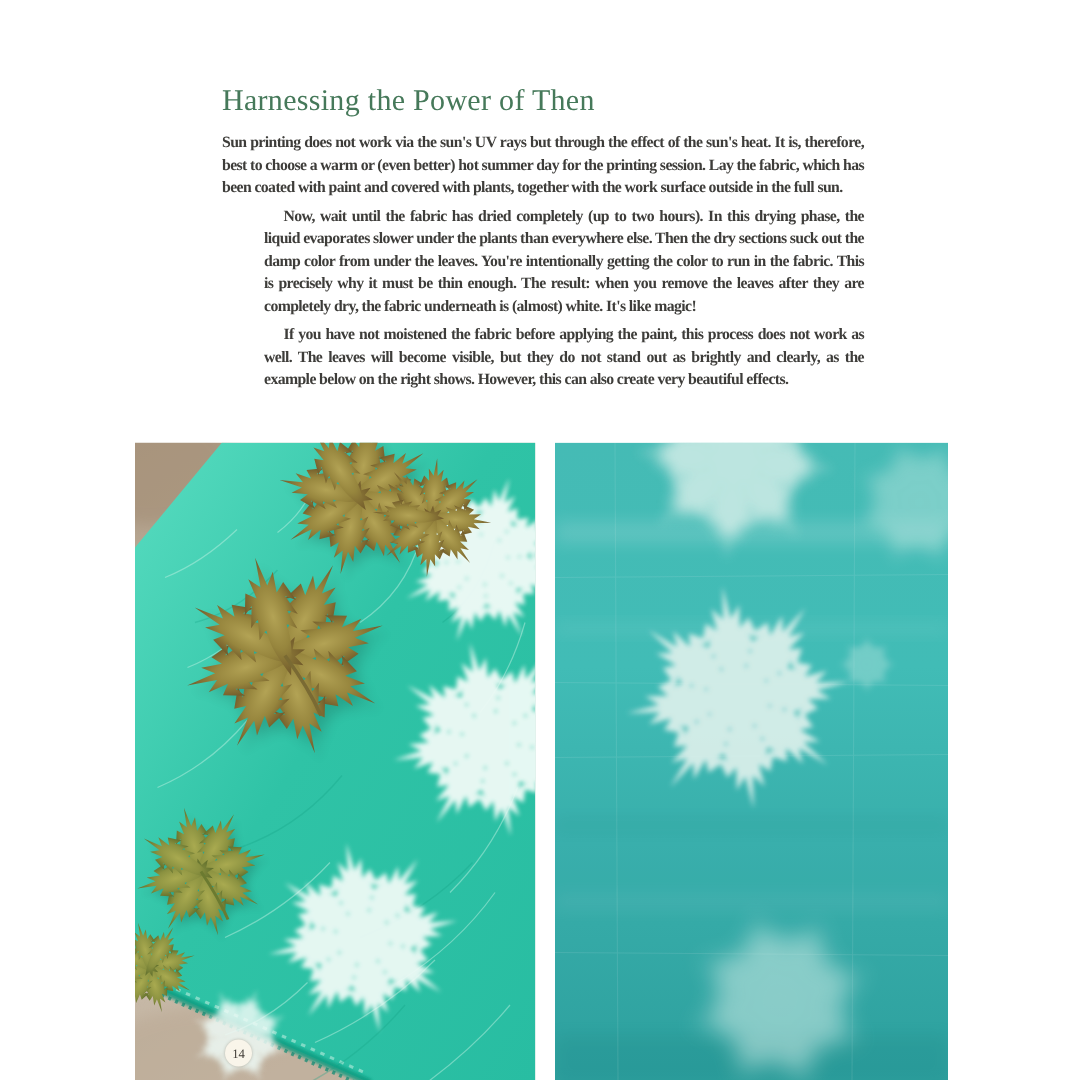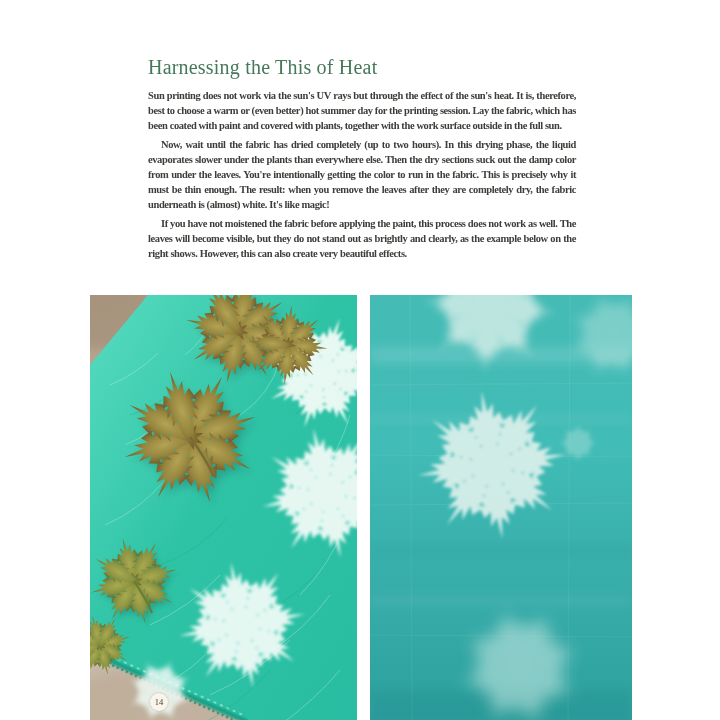--- a/index.html
+++ b/index.html
@@ -9,21 +9,21 @@
   }
   .content { position:absolute; left:148px; top:56px; width:428px; }
   h1.title {
     font-size:20px; font-weight:normal; color:#46795a;
     margin:0 0 9px 0; letter-spacing:0.2px;
   }
   p.body {
     font-size:10.5px; line-height:15px; letter-spacing:-0.4px;
     color:#3e3d3a; text-align:justify; margin:0 0 4px 0;font-weight:bold;
   }
-  p.body.indent { text-indent:13px; }
+  p.body.indent { text-indent:13px;margin-left:28px; }
   figure { margin:2px; padding:0; }
   .photo { position:absolute; overflow:hidden; }
   .photo svg { display:block; }
   .photo-left  { left:88px;  top:293px; width:267px; height:427px; }
   .photo-right { left:368px; top:293px; width:262px; height:427px; }
   .page-num {
     position:absolute; left:60px; top:398px; width:18px; height:18px;
     border-radius:50%; background:#f9f5ea; color:#44403a;
     font-size:8.5px; line-height:18px; text-align:center;
     box-shadow:0 0 2px rgba(90,70,50,.35);
@@ -79,21 +79,21 @@
       <linearGradient id="tealR" x1="0" y1="0" x2="0" y2="1">
         <stop offset="0" stop-color="#48c0ba"></stop>
         <stop offset="0.35" stop-color="#44c1bb"></stop>
         <stop offset="0.75" stop-color="#37aeab"></stop>
         <stop offset="1" stop-color="#2fa4a2"></stop>
       </linearGradient>
     </defs>
   </svg>
 
   <div class="content">
-    <h1 class="title">Harnessing the This of Heat</h1>
+    <h1 class="title">Harnessing the Power of Then</h1>
     <p class="body">Sun printing does not work via the sun's UV rays but through the effect of the sun's heat. It is, therefore, best to choose a warm or (even better) hot summer day for the printing session. Lay the fabric, which has been coated with paint and covered with plants, together with the work surface outside in the full sun.</p>
     <p class="body indent">Now, wait until the fabric has dried completely (up to two hours). In this drying phase, the liquid evaporates slower under the plants than everywhere else. Then the dry sections suck out the damp color from under the leaves. You're intentionally getting the color to run in the fabric. This is precisely why it must be thin enough. The result: when you remove the leaves after they are completely dry, the fabric underneath is (almost) white. It's like magic!</p>
     <p class="body indent">If you have not moistened the fabric before applying the paint, this process does not work as well. The leaves will become visible, but they do not stand out as brightly and clearly, as the example below on the right shows. However, this can also create very beautiful effects.</p>
   </div>
 
   <figure class="photo photo-left">
     <svg viewBox="0 0 267 427" width="267" height="427">
 
       <rect width="267" height="427" fill="url(#beigeG)"></rect>
       <ellipse cx="60" cy="415" rx="90" ry="40" fill="#b5a28c" opacity="0.45" filter="url(#f3)"></ellipse>

